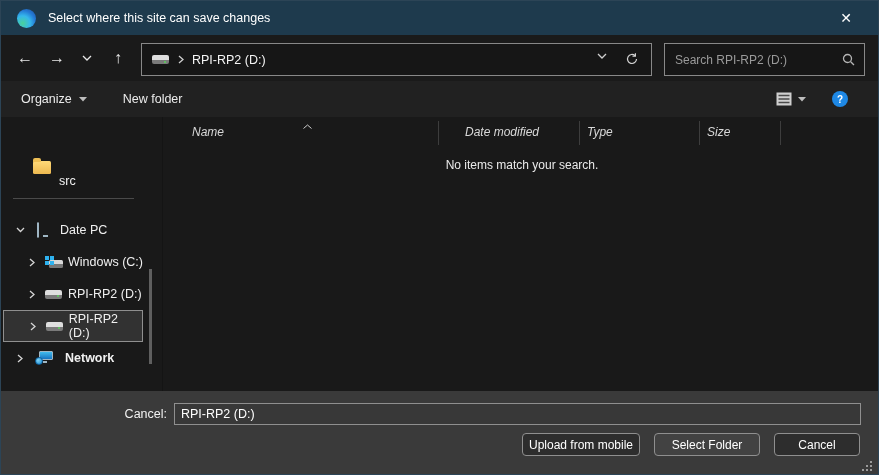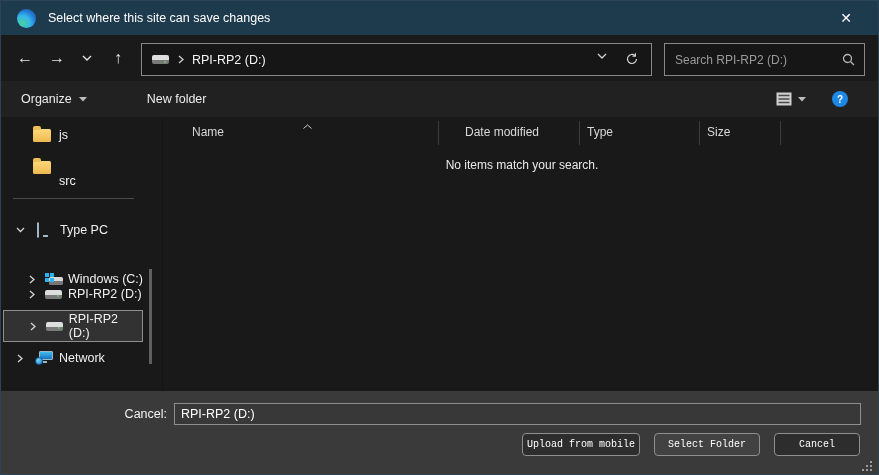--- a/index.html
+++ b/index.html
@@ -32,21 +32,21 @@
   .addr-refresh{ position:absolute; right:12px; top:8px; display:flex; }
   .search-box{ position:absolute; left:663px; top:8px; width:201px; height:33px;
                background:#161616; border:1px solid #888888; display:flex; align-items:center; }
   .search-box input{ flex:1; background:transparent; border:none; outline:none; color:#f0f0f0;
                      font-size:12px; padding-left:10px; font-family:inherit; }
   .search-box input::placeholder{ color:#9a9a9a; }
   .search-glyph{ margin-right:9px; display:flex; }
 
   
   .toolbar{ position:absolute; top:80px; left:0; right:0; height:36px; background:#212121;
-            display:flex; align-items:center;gap:24px; }
+            display:flex; align-items:center; }
   .tool-item{ display:flex; align-items:center; gap:7px; font-size:12.5px; color:#ececec; }
   .tool-organize{ margin-left:20px; }
   .tool-newfolder{ margin-left:36px; }
   .tool-right{ position:absolute; right:30px; display:flex; align-items:center; gap:8px; }
   .views-wrap{ display:flex; align-items:center; gap:6px; margin-right:18px; }
   .help-circle{ width:16px; height:16px; border-radius:50%; background:#1e88e5; color:#fff;
                 font-size:10px; font-weight:bold; display:flex; align-items:center; justify-content:center; }
 
   
   .main{ position:absolute; top:116px; left:0; right:0; height:274px; background:#191919; }
@@ -56,36 +56,36 @@
   
   .side-row{ position:absolute; left:0; width:146px; height:32px; display:flex; align-items:center;
              font-size:12.5px; color:#f0f0f0; }
   .side-divider{ position:absolute; left:12px; width:121px; top:81px; height:1px; background:#4a4a4a; }
   .chev{ display:flex; width:10px; justify-content:center; }
   .selected-row{ background:#323232; border:1px solid #8f8f8f; left:2px; width:140px; }
   .side-scrollbar{ position:absolute; left:148px; top:152px; width:3px; height:95px; background:#5f5f5f; }
 
   
   .col-headers{ position:absolute; top:0; left:0; right:0; height:30px; font-size:12px; color:#d8d8d8; }
-  .col-label{ position:absolute; top:8px; }
+  .col-label{ position:absolute; top:8px;font-style:italic; }
   .col-name{ left:29px; } .col-date{ left:282px;margin-left:20px; } .col-type{ left:424px; } .col-size{ left:544px; }
   .col-div{ position:absolute; top:4px; width:1px; height:24px; background:#3d3d3d; }
   .cd1{ left:275px; } .cd2{ left:416px; } .cd3{ left:536px; } .cd4{ left:617px; }
   .sort-caret{ position:absolute; left:140px; top:1px; }
   .empty-msg{ position:absolute; top:41px; left:0; width:718px; text-align:center;
               font-size:12px; color:#eaeaea; }
 
   
   .footer{ position:absolute; top:390px; left:0; right:0; height:85px; background:#3a3a3a; }
   .folder-label{ position:absolute; left:0; top:12px; width:166px; text-align:right;
                  font-size:12.5px; color:#f2f2f2; line-height:22px; }
   .folder-input{ position:absolute; left:173px; top:12px; width:687px; height:22px; background:#383838;
                  border:1px solid #8f8f8f; color:#fff; font-size:12.5px; padding-left:6px; font-family:inherit; outline:none; }
   .btn{ position:absolute; top:42px; height:23px; border:1px solid #8f8f8f; border-radius:4px;
-        background:#2d2d2d; color:#fff; font-size:10px; font-family:Liberation Mono, monospace; display:flex;
+        background:#2d2d2d; color:#fff; font-size:12px; font-family:Liberation Sans, sans-serif; display:flex;
         align-items:center; justify-content:center; }
   .btn-upload{ left:521px; width:118px; }
   .btn-select{ left:653px; width:106px; background:#424242; }
   .btn-cancel{ left:773px; width:86px; }
   .resize-grip{ position:absolute; right:6px; bottom:5px; width:10px; height:10px; }
   .resize-grip i{ position:absolute; width:2px; height:2px; background:#9a9a9a; }
   .g1{ right:0; bottom:0; } .g2{ right:0; bottom:4px; } .g3{ right:4px; bottom:0; }
   .g4{ right:0; bottom:8px; } .g5{ right:8px; bottom:0; } .g6{ right:4px; bottom:4px; }
 
   
@@ -186,46 +186,41 @@
             <path d="M0 0l4 4.5L8 0z" fill="#bdbdbd"></path>
           </svg>
       </span>
       <span class="help-circle">?</span>
     </span>
   </div>
 
   <div class="main">
 
     <div class="sidebar">
-      <div class="side-row" style="top:2px;">
-        <span style="width:32px;"></span>
-        <span class="folder-icon"></span>
-        <span style="margin-left:8px;">js</span>
-      </div>
       <div class="side-row" style="top:34px;">
         <span style="width:32px;"></span>
         <span class="folder-icon"></span>
         <span style="margin-left:8px;margin-top:28px;">src</span>
       </div>
 
       <div class="side-divider"></div>
 
       <div class="side-row" style="top:97px;">
         <span style="width:14px;"></span>
         <span class="chev">
           <svg width="9" height="6" viewBox="0 0 9 6">
               <path d="M1 1l3.5 3.5L8 1" fill="none" stroke="#d5d5d5" stroke-width="1.3"></path>
             </svg>
         </span>
         <span style="width:12px;"></span>
         <span class="pc-ic"><span class="scr"></span><span class="std"></span></span>
-        <span style="margin-left:6px;">Type PC</span>
-      </div>
-
-      <div class="side-row" style="top:146px;">
+        <span style="margin-left:6px;">Date PC</span>
+      </div>
+
+      <div class="side-row" style="top:129px;">
         <span style="width:26px;"></span>
         <span class="chev">
           <svg width="6" height="9" viewBox="0 0 6 9">
               <path d="M1 1l4 3.5L1 8" fill="none" stroke="#d5d5d5" stroke-width="1.3"></path>
             </svg>
         </span>
         <span style="width:8px;"></span>
         <span class="win-ic">
           <span class="dr"></span>
             <span class="w w1"></span>
@@ -266,21 +261,21 @@
           <svg width="6" height="9" viewBox="0 0 6 9">
               <path d="M1 1l4 3.5L1 8" fill="none" stroke="#d5d5d5" stroke-width="1.3"></path>
             </svg>
         </span>
         <span style="width:10px;"></span>
         <span class="net-ic">
             <span class="scr"></span>
             <span class="std"></span>
             <span class="glb"></span>
           </span>
-        <span style="margin-left:6px;">Network</span>
+        <span style="margin-left:12px;font-weight:bold;">Network</span>
       </div>
 
       <div class="side-scrollbar"></div>
     </div>
 
     <div class="content">
       <div class="col-headers">
         <span class="sort-caret">
           <svg width="9" height="5" viewBox="0 0 9 5">
               <path d="M0.5 4.5L4.5 1l4 3.5" fill="none" stroke="#cfcfcf" stroke-width="1"></path>

